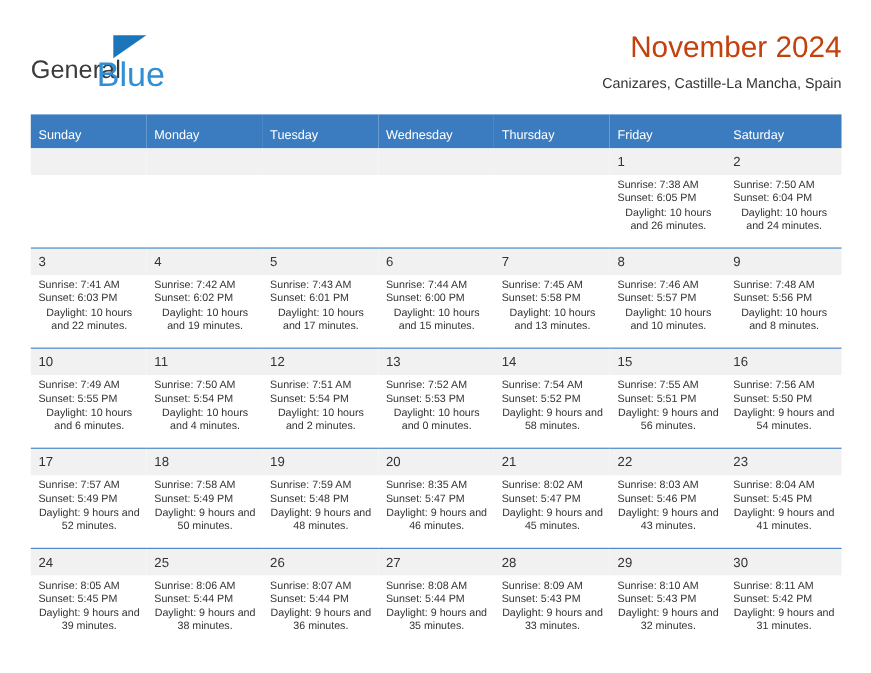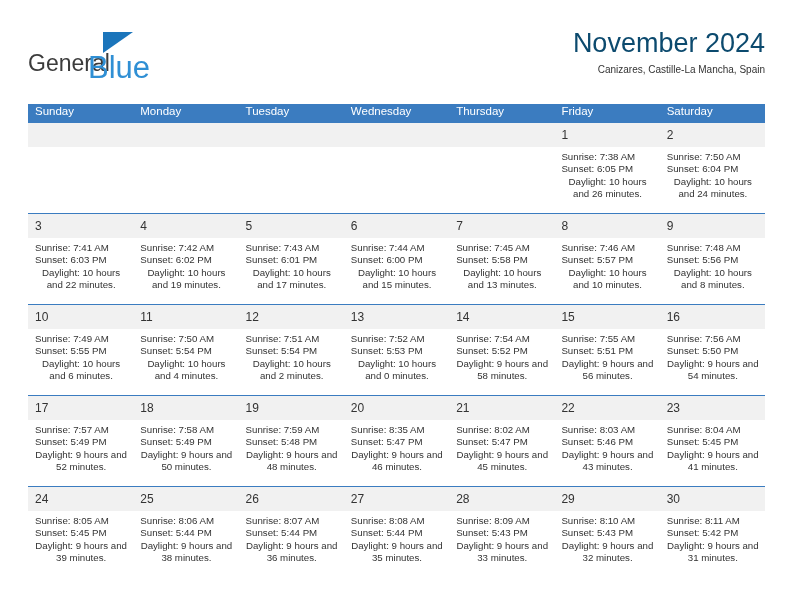--- a/index.html
+++ b/index.html
@@ -67,49 +67,50 @@
   }
 
   .title-block {
     position: absolute;
     right: 0;
     top: 0;
     text-align: right;
   }
   .cal-title {
     font-size: 27px;
-    color: #0c4a6e;
+    color: #c2410c;
     line-height: 34px;
     white-space: nowrap;
   }
   .cal-subtitle {
-    font-size: 10px;
+    font-size: 13px;
     color: #333333;
     line-height: 20px;
+    margin-top: 6px;
     white-space: nowrap;
   }
 
   
   .calendar {
     position: absolute;
     left: 28px;
     top: 104px;
     width: 737px;
     border-collapse: collapse;
     table-layout: fixed;
   }
   .calendar col { width: 105.28px; }
 
   .calendar thead th {
     background: #3b7cc0;
     color: #ffffff;
     font-size: 11.5px;
     font-weight: normal;
     text-align: left;
-    padding: 1px 0 5px 7px;
+    padding: 13px 0 5px 7px;
     height: 13px;
     line-height: 13px;
     border: 0;
     margin-top: 8px;
   }
 
   .calendar tbody td {
     vertical-align: top;
     padding: 0;
     height: 90px;

